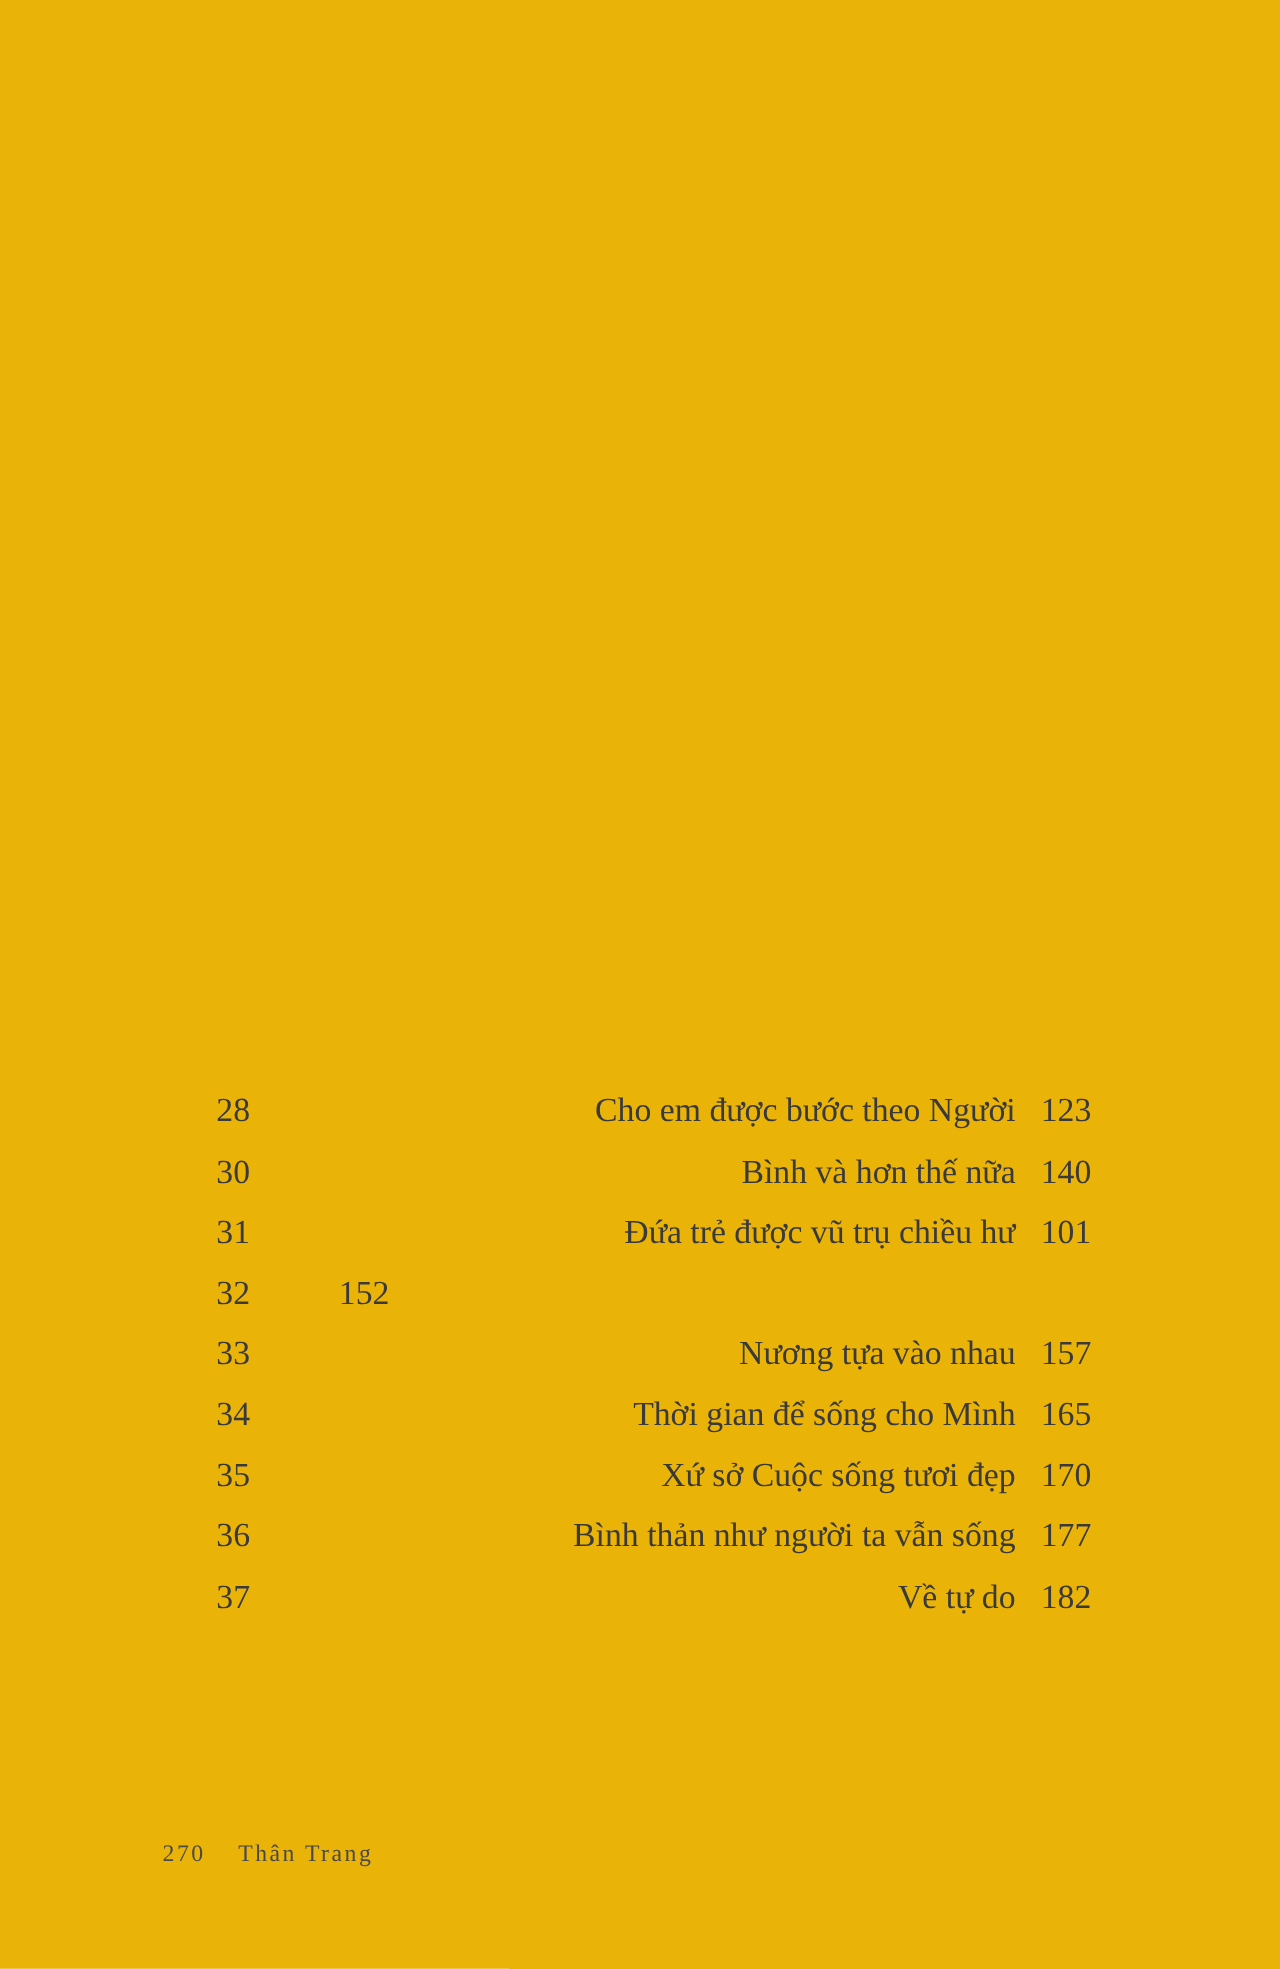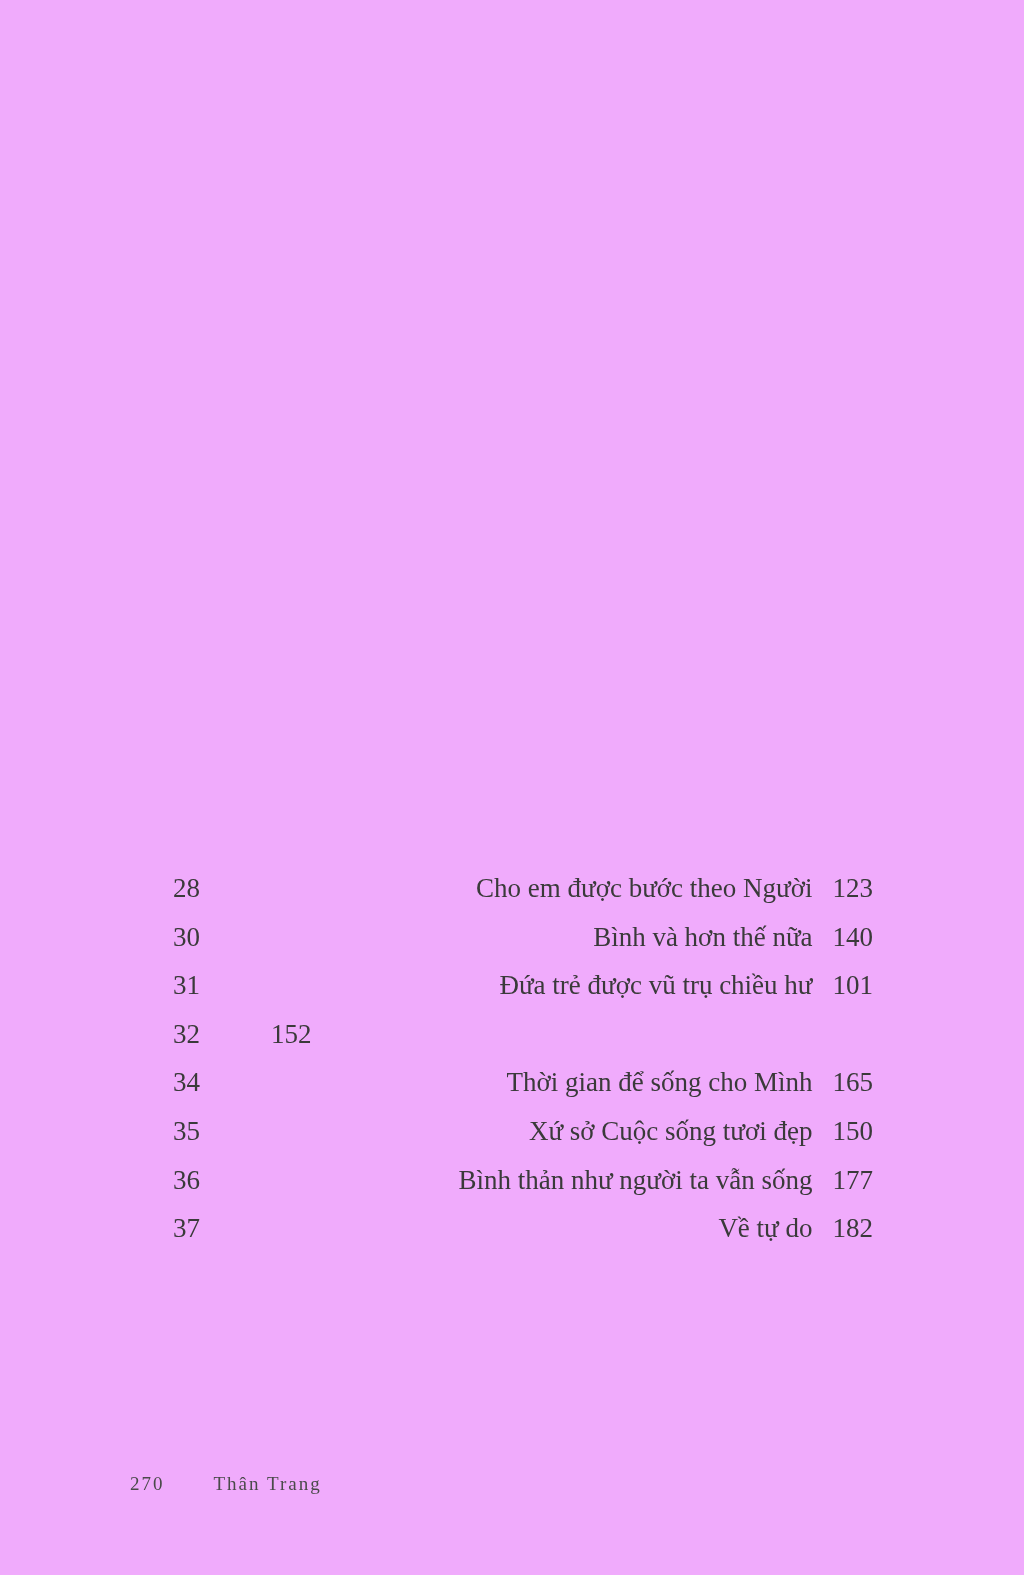--- a/index.html
+++ b/index.html
@@ -11,21 +11,21 @@
     width: 1024px;
     height: 1575px;
     position: relative;
     font-family: "Liberation Serif", "DejaVu Serif", serif;
     color: #3a3a3a;
     overflow: hidden;
   }
   .page {
     position: absolute;
     inset: 0;
-    background: #f0abfc;
+    background: #eab308;
   }
   .toc {
     position: absolute;
     top: 864px;
     left: 173px;
     width: 700px;
   }
   .toc-row {
     display: flex;
     align-items: baseline;
@@ -51,21 +51,20 @@
   }
   .footer {
     position: absolute;
     top: 1473px;
     left: 130px;
     font-size: 19px;
     letter-spacing: 1.5px;
     color: #4a4a4a;
     display: flex;
     align-items: baseline;
-    gap: 23px;
   }
   .footer .footer-page-number {
     margin-right: 26px;
     letter-spacing: 2px;
   }
   .footer .footer-running-title {
     letter-spacing: 2px;
   }
 </style>
 </head>
@@ -92,31 +91,36 @@
       <span class="toc-num">31</span>
       <span class="toc-title">Đứa trẻ được vũ trụ chiều hư</span>
       <span class="toc-page">101</span>
     </div>
 
     <div class="toc-row">
       <span class="toc-num">32</span>
       <span class="toc-page">152</span>
     </div>
 
+    <div class="toc-row">
+      <span class="toc-num">33</span>
+      <span class="toc-title">Nương tựa vào nhau</span>
+      <span class="toc-page">157</span>
+    </div>
 
     <div class="toc-row">
       <span class="toc-num">34</span>
       <span class="toc-title">Thời gian để sống cho Mình</span>
       <span class="toc-page">165</span>
     </div>
 
     <div class="toc-row">
       <span class="toc-num">35</span>
       <span class="toc-title">Xứ sở Cuộc sống tươi đẹp</span>
-      <span class="toc-page">150</span>
+      <span class="toc-page">170</span>
     </div>
 
     <div class="toc-row">
       <span class="toc-num">36</span>
       <span class="toc-title">Bình thản như người ta vẫn sống</span>
       <span class="toc-page">177</span>
     </div>
 
     <div class="toc-row">
       <span class="toc-num">37</span>

